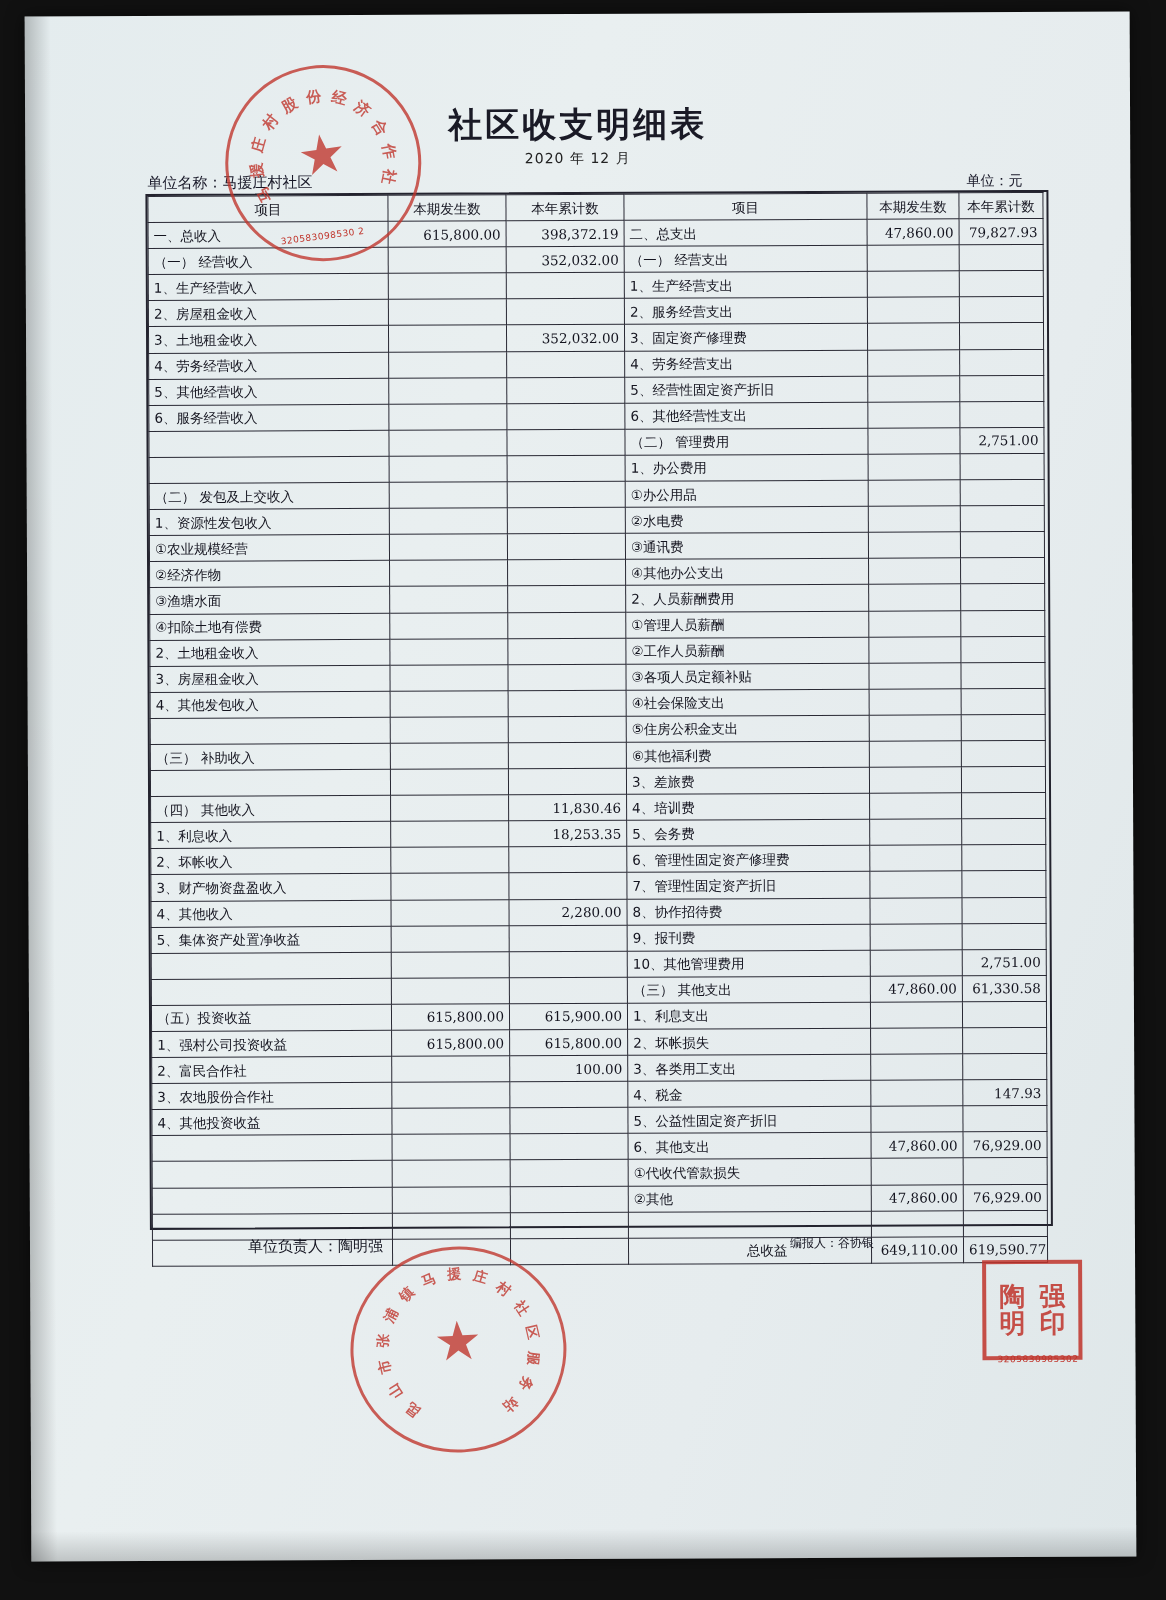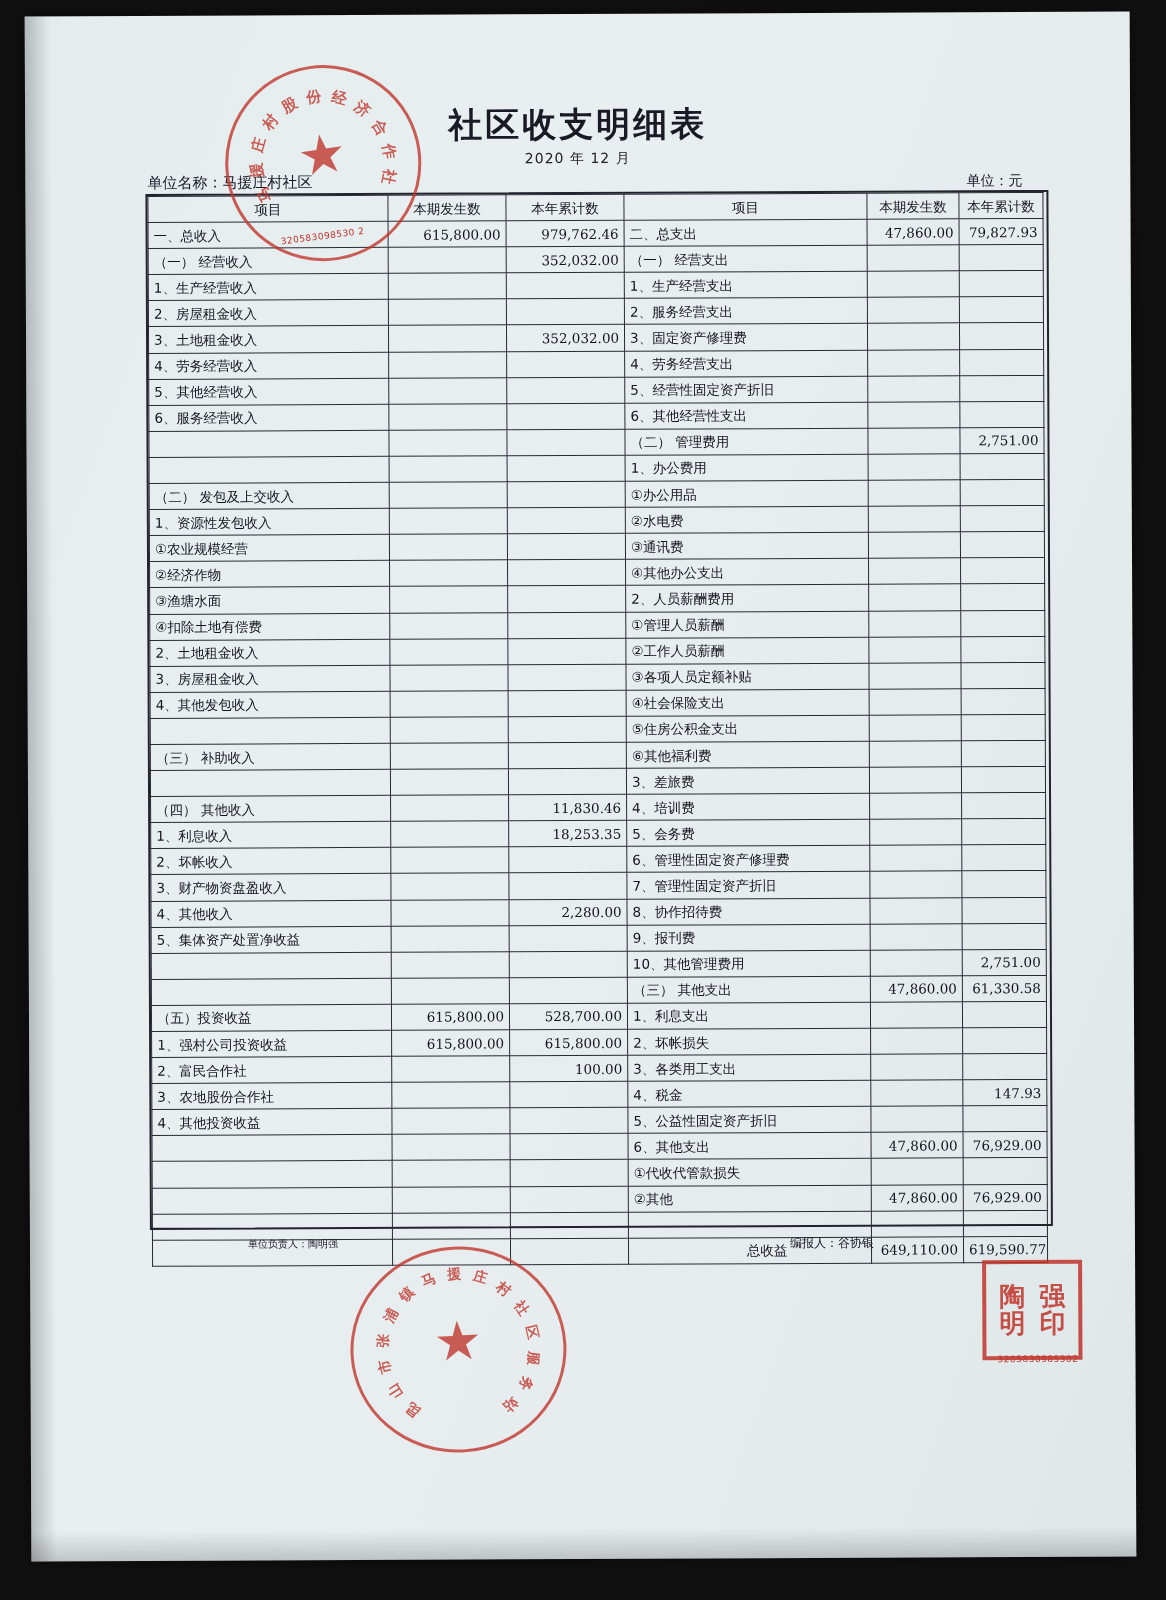--- a/index.html
+++ b/index.html
@@ -64,21 +64,21 @@
     border:2px solid #23232e;pointer-events:none;
   }
   td.hdr{text-align:center;font-size:13.5px;}
   td.num{text-align:right;font-family:"DejaVu Serif","Liberation Serif",serif;font-size:13px;padding-right:6px;}
   td.lbl{text-align:left;}
   .ind0{padding-left:4px;}
   .ind1{padding-left:22px;}
   .ind2{padding-left:40px;}
   .ind3{padding-left:56px;}
   
-  .sig-left{position:absolute;left:218px;top:1222px;font-size:10px;color:#161622;}
+  .sig-left{position:absolute;left:218px;top:1222px;font-size:15px;color:#161622;}
   .sig-right{position:absolute;left:760px;top:1222px;font-size:12px;color:#161622;}
   
   .stamp{position:absolute;pointer-events:none;}
   .round-stamp{
     border-radius:50%;
     border:3px solid #c0342b;
     color:#c0342b;
     opacity:.78;
   }
   #stamp-top{
@@ -158,21 +158,21 @@
             <td class="hdr">项目</td>
             <td class="hdr">本期发生数</td>
             <td class="hdr">本年累计数</td>
             <td class="hdr">项目</td>
             <td class="hdr">本期发生数</td>
             <td class="hdr">本年累计数</td>
           </tr>
         <tr>
               <td class="lbl ind0">一、总收入</td>
               <td class="num">615,800.00</td>
-              <td class="num">979,762.46</td>
+              <td class="num">398,372.19</td>
               <td class="lbl ind0">二、总支出</td>
               <td class="num">47,860.00</td>
               <td class="num">79,827.93</td>
             </tr>
             <tr>
               <td class="lbl ind1">（一）  经营收入</td>
               <td class="num"></td>
               <td class="num">352,032.00</td>
               <td class="lbl ind1">（一）  经营支出</td>
               <td class="num"></td>
@@ -398,21 +398,21 @@
               <td class="lbl ind0"></td>
               <td class="num"></td>
               <td class="num"></td>
               <td class="lbl ind1">（三）  其他支出</td>
               <td class="num">47,860.00</td>
               <td class="num">61,330.58</td>
             </tr>
             <tr>
               <td class="lbl ind1">（五）投资收益</td>
               <td class="num">615,800.00</td>
-              <td class="num">528,700.00</td>
+              <td class="num">615,900.00</td>
               <td class="lbl ind2">1、利息支出</td>
               <td class="num"></td>
               <td class="num"></td>
             </tr>
             <tr>
               <td class="lbl ind2">1、强村公司投资收益</td>
               <td class="num">615,800.00</td>
               <td class="num">615,800.00</td>
               <td class="lbl ind2">2、坏帐损失</td>
               <td class="num"></td>

